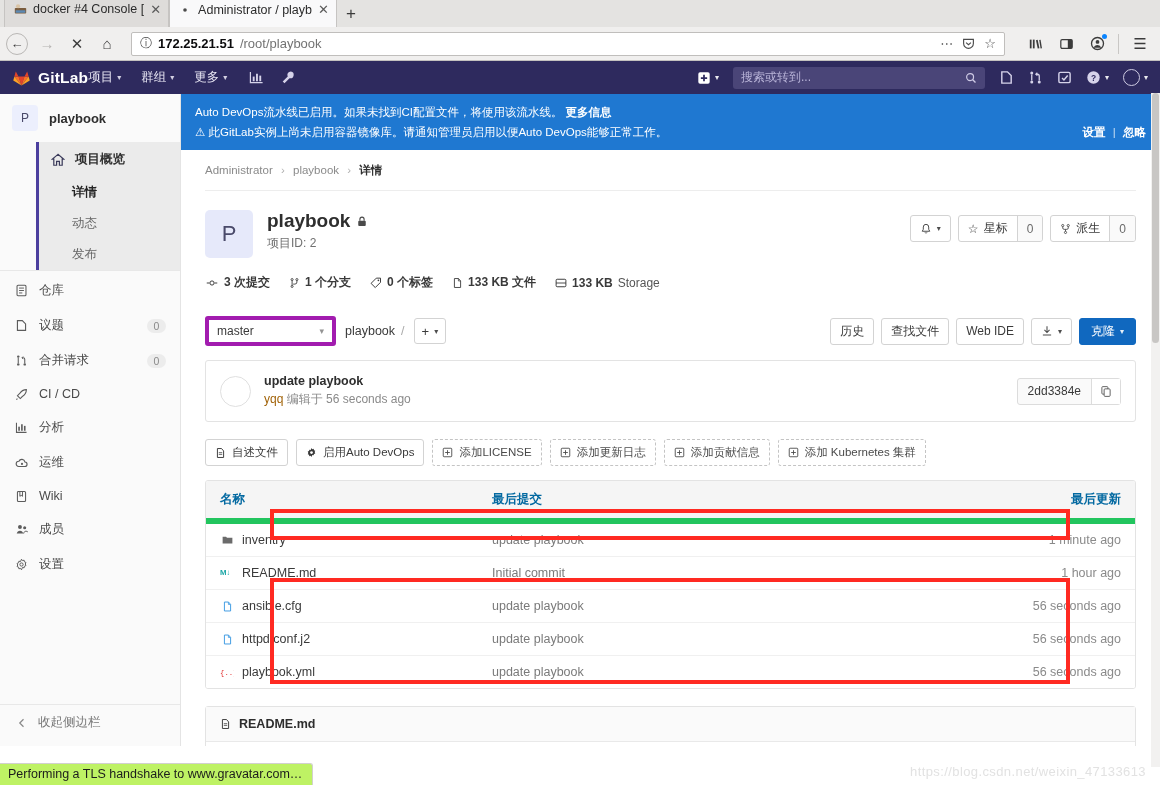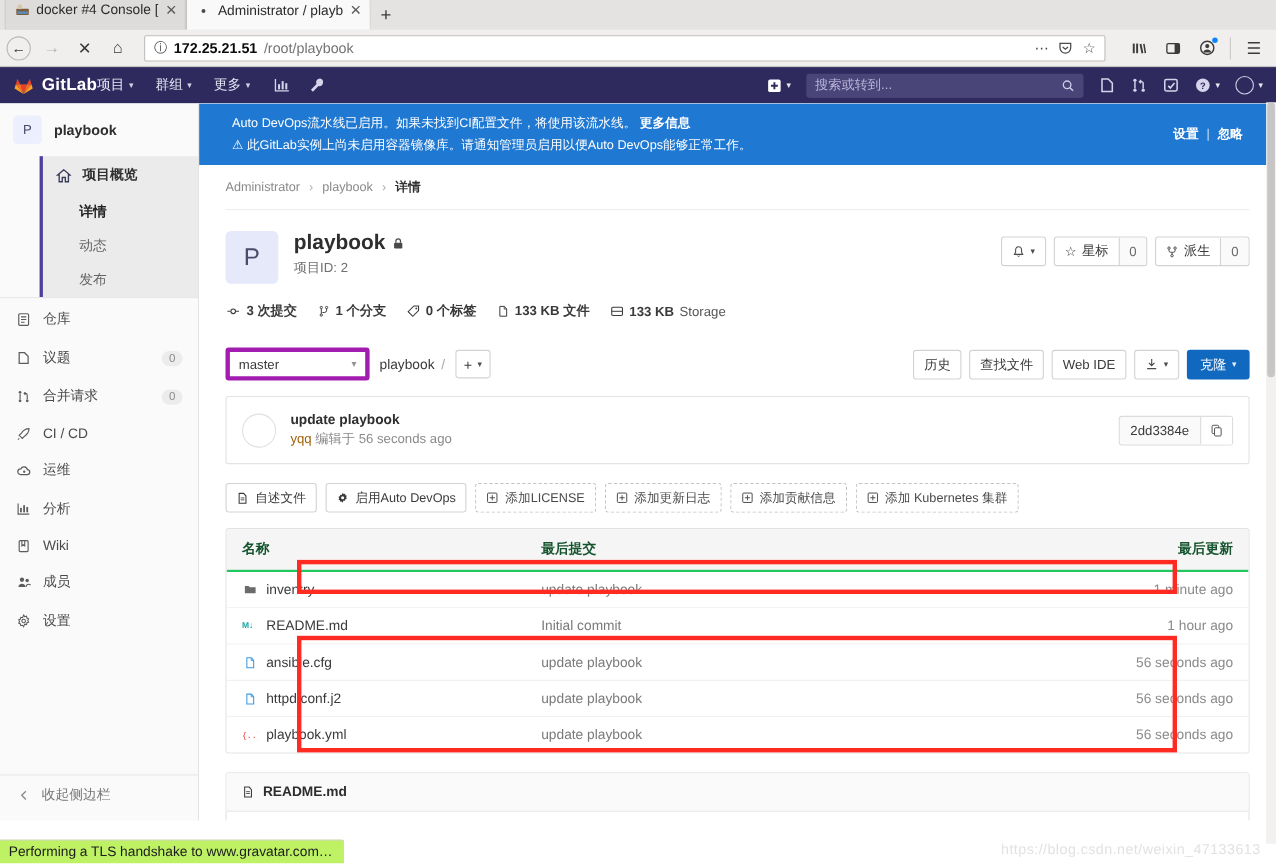--- a/index.html
+++ b/index.html
@@ -92,22 +92,22 @@
   }
   .side-collapse {
     position: absolute; bottom: 6px; left: 0; right: 0; border-top: 1px solid #e8e8e8;
     padding: 9px 14px; font-size: 12.5px; color: #777; display: flex; align-items: center; gap: 9px;
   }
 
   
   .main { flex: 1; min-width: 0; background: #fff; overflow: hidden; position: relative; }
 
   .alert-banner {
-    background: #1f78d1; color: #fff; padding: 8px 30px; font-size: 11.5px; line-height: 1.75;
-    display: flex; align-items: center;
+    background: #1f78d1; color: #fff; padding: 8px 14px; font-size: 11.5px; line-height: 1.75;
+    display: flex; align-items: flex-end;
   }
   .alert-lines { flex: 1; }
   .alert-strong { font-weight: 700; }
   .alert-actions { font-size: 11.5px; white-space: nowrap; padding-left: 12px; }
   .alert-actions a { color: #fff; font-weight: 700; }
   .alert-sep { opacity: .75; margin: 0 4px; font-weight: 400; }
 
   .content { padding: 0 24px; }
   .breadcrumb { font-size: 11.5px; color: #8a8a8a; padding: 13px 0 12px; border-bottom: 1px solid #ededed; }
   .breadcrumb b { color: #303030; }
@@ -167,22 +167,22 @@
   .qa {
     height: 27px; padding: 0 9px; display: flex; align-items: center; gap: 6px;
     font-size: 11.5px; color: #3a3a3a; border: 1px solid #d3d3d3; border-radius: 3px; background: #fff; white-space: nowrap;
   }
   .qa.dashed { border-style: dashed; border-color: #c4c4c4; color: #4a4a4a; }
 
   .tree {
     margin-top: 14px; border: 1px solid #e3e3e3; border-radius: 3px; overflow: hidden; background: #fff;
   }
   .tree-head {
-    display: flex; align-items: flex-end; background: #f5f5f5; border-bottom: 2px solid #22c55e;
-    font-size: 12.5px; font-weight: 700; color: #14532d; padding: 10px 14px;
+    display: flex; align-items: flex-end; background: #f5f5f5; border-bottom: 6px solid #22c55e;
+    font-size: 12.5px; font-weight: 700; color: #0369a1; padding: 10px 14px;
   }
   .col-name { width: 272px; flex: none; }
   .col-commit { flex: 1; }
   .col-updated { width: 125px; flex: none; text-align: right; }
   .tree-row {
     display: flex; align-items: center; padding: 9px 14px; font-size: 12.5px;
     border-bottom: 1px solid #f0f0f0; color: #3a3a3a; background: #fff;
   }
   .tree-row:last-child { border-bottom: none; }
   .file-name { display: flex; align-items: center; gap: 8px; }
@@ -452,37 +452,37 @@
           <span class="side-ic">
             <svg width="13" height="13" viewBox="0 0 16 16">
                 <path d="M14 2c-4 0-6.5 2-8.5 5L3 9.5l3.5 3.5L9 10.5C12 8.5 14 6 14 2z" fill="none" stroke="#5c5c5c" stroke-width="1.3"></path>
                 <path d="M3 13l-1.3 1.3" stroke="#5c5c5c" stroke-width="1.3"></path>
               </svg>
           </span>
           <span>CI / CD</span>
         </div>
         <div class="side-item">
           <span class="side-ic">
-            <svg width="14" height="14" viewBox="0 0 16 16">
-                <path d="M4.2 12a3 3 0 0 1 .3-6 3.6 3.6 0 0 1 6.8.8A2.6 2.6 0 0 1 11 12z" fill="none" stroke="#5c5c5c" stroke-width="1.3"></path>
-                <circle cx="8" cy="9" r="1.2" fill="#5c5c5c"></circle>
-              </svg>
-          </span>
-          <span>运维</span>
-        </div>
-        <div class="side-item">
-          <span class="side-ic">
             <svg width="13" height="13" viewBox="0 0 16 16">
                 <path d="M1.8 2v12h12.4" stroke="#5c5c5c" stroke-width="1.3" fill="none"></path>
                 <rect x="4" y="7" width="2" height="5" fill="#5c5c5c"></rect>
                 <rect x="7.5" y="4" width="2" height="8" fill="#5c5c5c"></rect>
                 <rect x="11" y="6" width="2" height="6" fill="#5c5c5c"></rect>
               </svg>
           </span>
           <span>分析</span>
+        </div>
+        <div class="side-item">
+          <span class="side-ic">
+            <svg width="14" height="14" viewBox="0 0 16 16">
+                <path d="M4.2 12a3 3 0 0 1 .3-6 3.6 3.6 0 0 1 6.8.8A2.6 2.6 0 0 1 11 12z" fill="none" stroke="#5c5c5c" stroke-width="1.3"></path>
+                <circle cx="8" cy="9" r="1.2" fill="#5c5c5c"></circle>
+              </svg>
+          </span>
+          <span>运维</span>
         </div>
         <div class="side-item">
           <span class="side-ic">
             <svg width="13" height="13" viewBox="0 0 16 16">
                 <rect x="3" y="1.8" width="10" height="12.4" rx="1.2" fill="none" stroke="#5c5c5c" stroke-width="1.3"></rect>
                 <path d="M6 1.8v6l1.6-1.3L9.2 7.8v-6" fill="none" stroke="#5c5c5c" stroke-width="1.2"></path>
               </svg>
           </span>
           <span>Wiki</span>
         </div>

